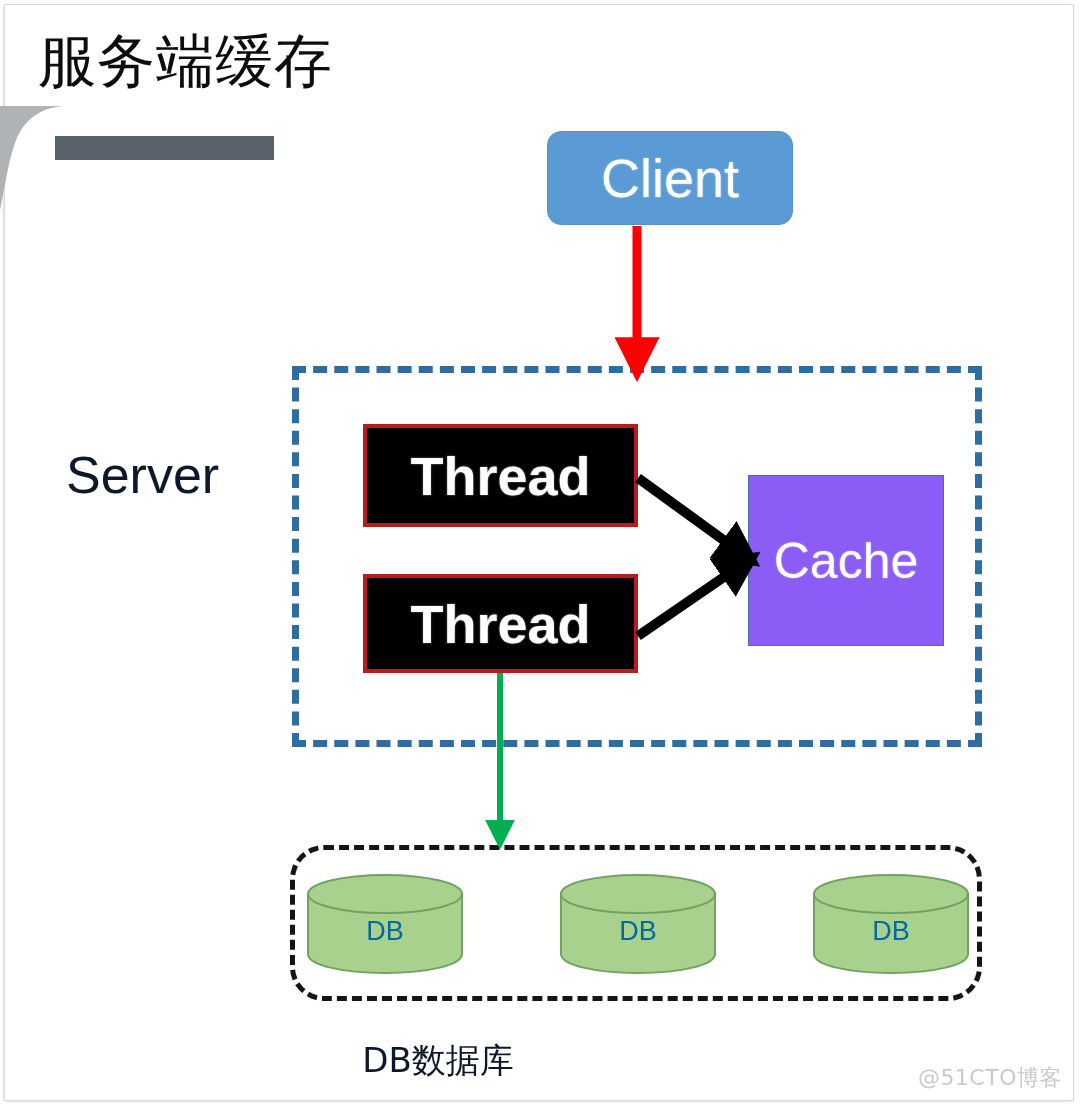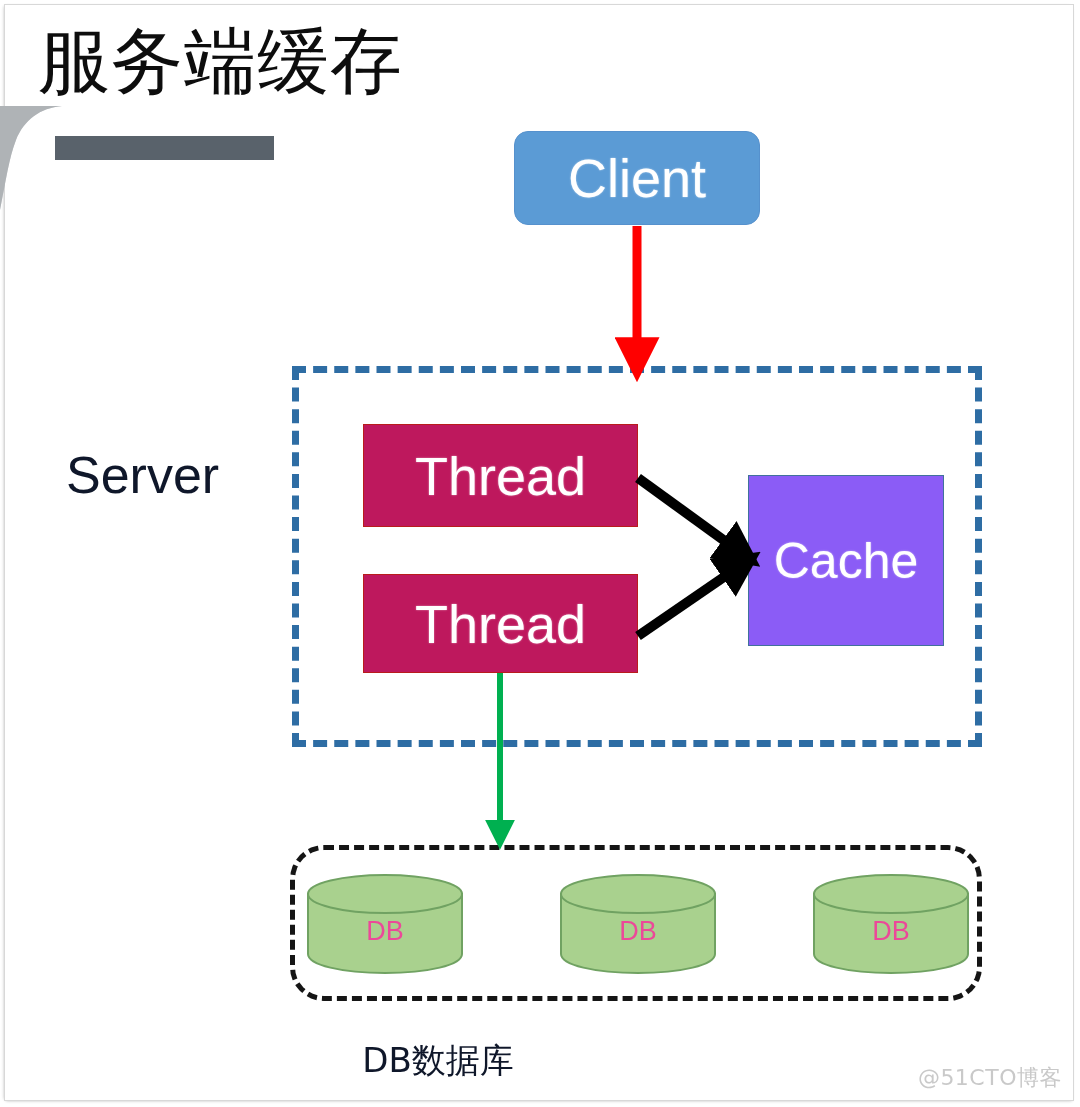--- a/index.html
+++ b/index.html
@@ -39,21 +39,21 @@
     height: 104px;
     overflow: hidden;
   }
   #deco svg { display: block; }
 
   
   #title {
     position: absolute;
     left: 38px;
     top: 24px;
-    font-size: 72px;
+    font-size: 58px;
     line-height: 74px;
     color: #0d0d0d;
     font-weight: 400;
     letter-spacing: 1px;
     white-space: nowrap;
     font-family: "DejaVu Sans", "Liberation Sans", sans-serif;
   }
   #title-rule {
     position: absolute;
     left: 55px;
@@ -73,25 +73,27 @@
     color: #ffffff;
     text-shadow: 0 0 2px rgba(255,255,255,0.55);
     font-family: "Liberation Sans", "DejaVu Sans", sans-serif;
     font-weight: 400;
   }
   .client-box {
     background: #5b9bd5;
     border: 1px solid #5691cd;
     border-radius: 14px;
     font-size: 54px;
+    margin-left: 33px;
   }
   .thread-box {
-    background: #be185d;
-    border: 1px solid #b91c1c;
+    background: #000000;
+    border: 4px solid #b91c1c;
     font-size: 54px;
+    font-weight: bold;
   }
   .cache-box {
     background: #8b5cf6;
     border: 1px solid #41719c;
     font-size: 50px;
     align-items: center;
   }
 
   
   .dashed-server {
@@ -139,21 +141,21 @@
   .db-cyl .db-text {
     position: absolute;
     left: 0;
     top: 0;
     width: 100%;
     height: 100%;
     display: flex;
     align-items: center;
     justify-content: center;
     font-size: 27px;
-    color: #ec4899;
+    color: #0369a1;
     font-family: "Liberation Sans", "DejaVu Sans", sans-serif;
     padding-top: 14px;
     box-sizing: border-box;
     pointer-events: none;
   }
 
   
   #arrows {
     position: absolute;
     left: 0;

